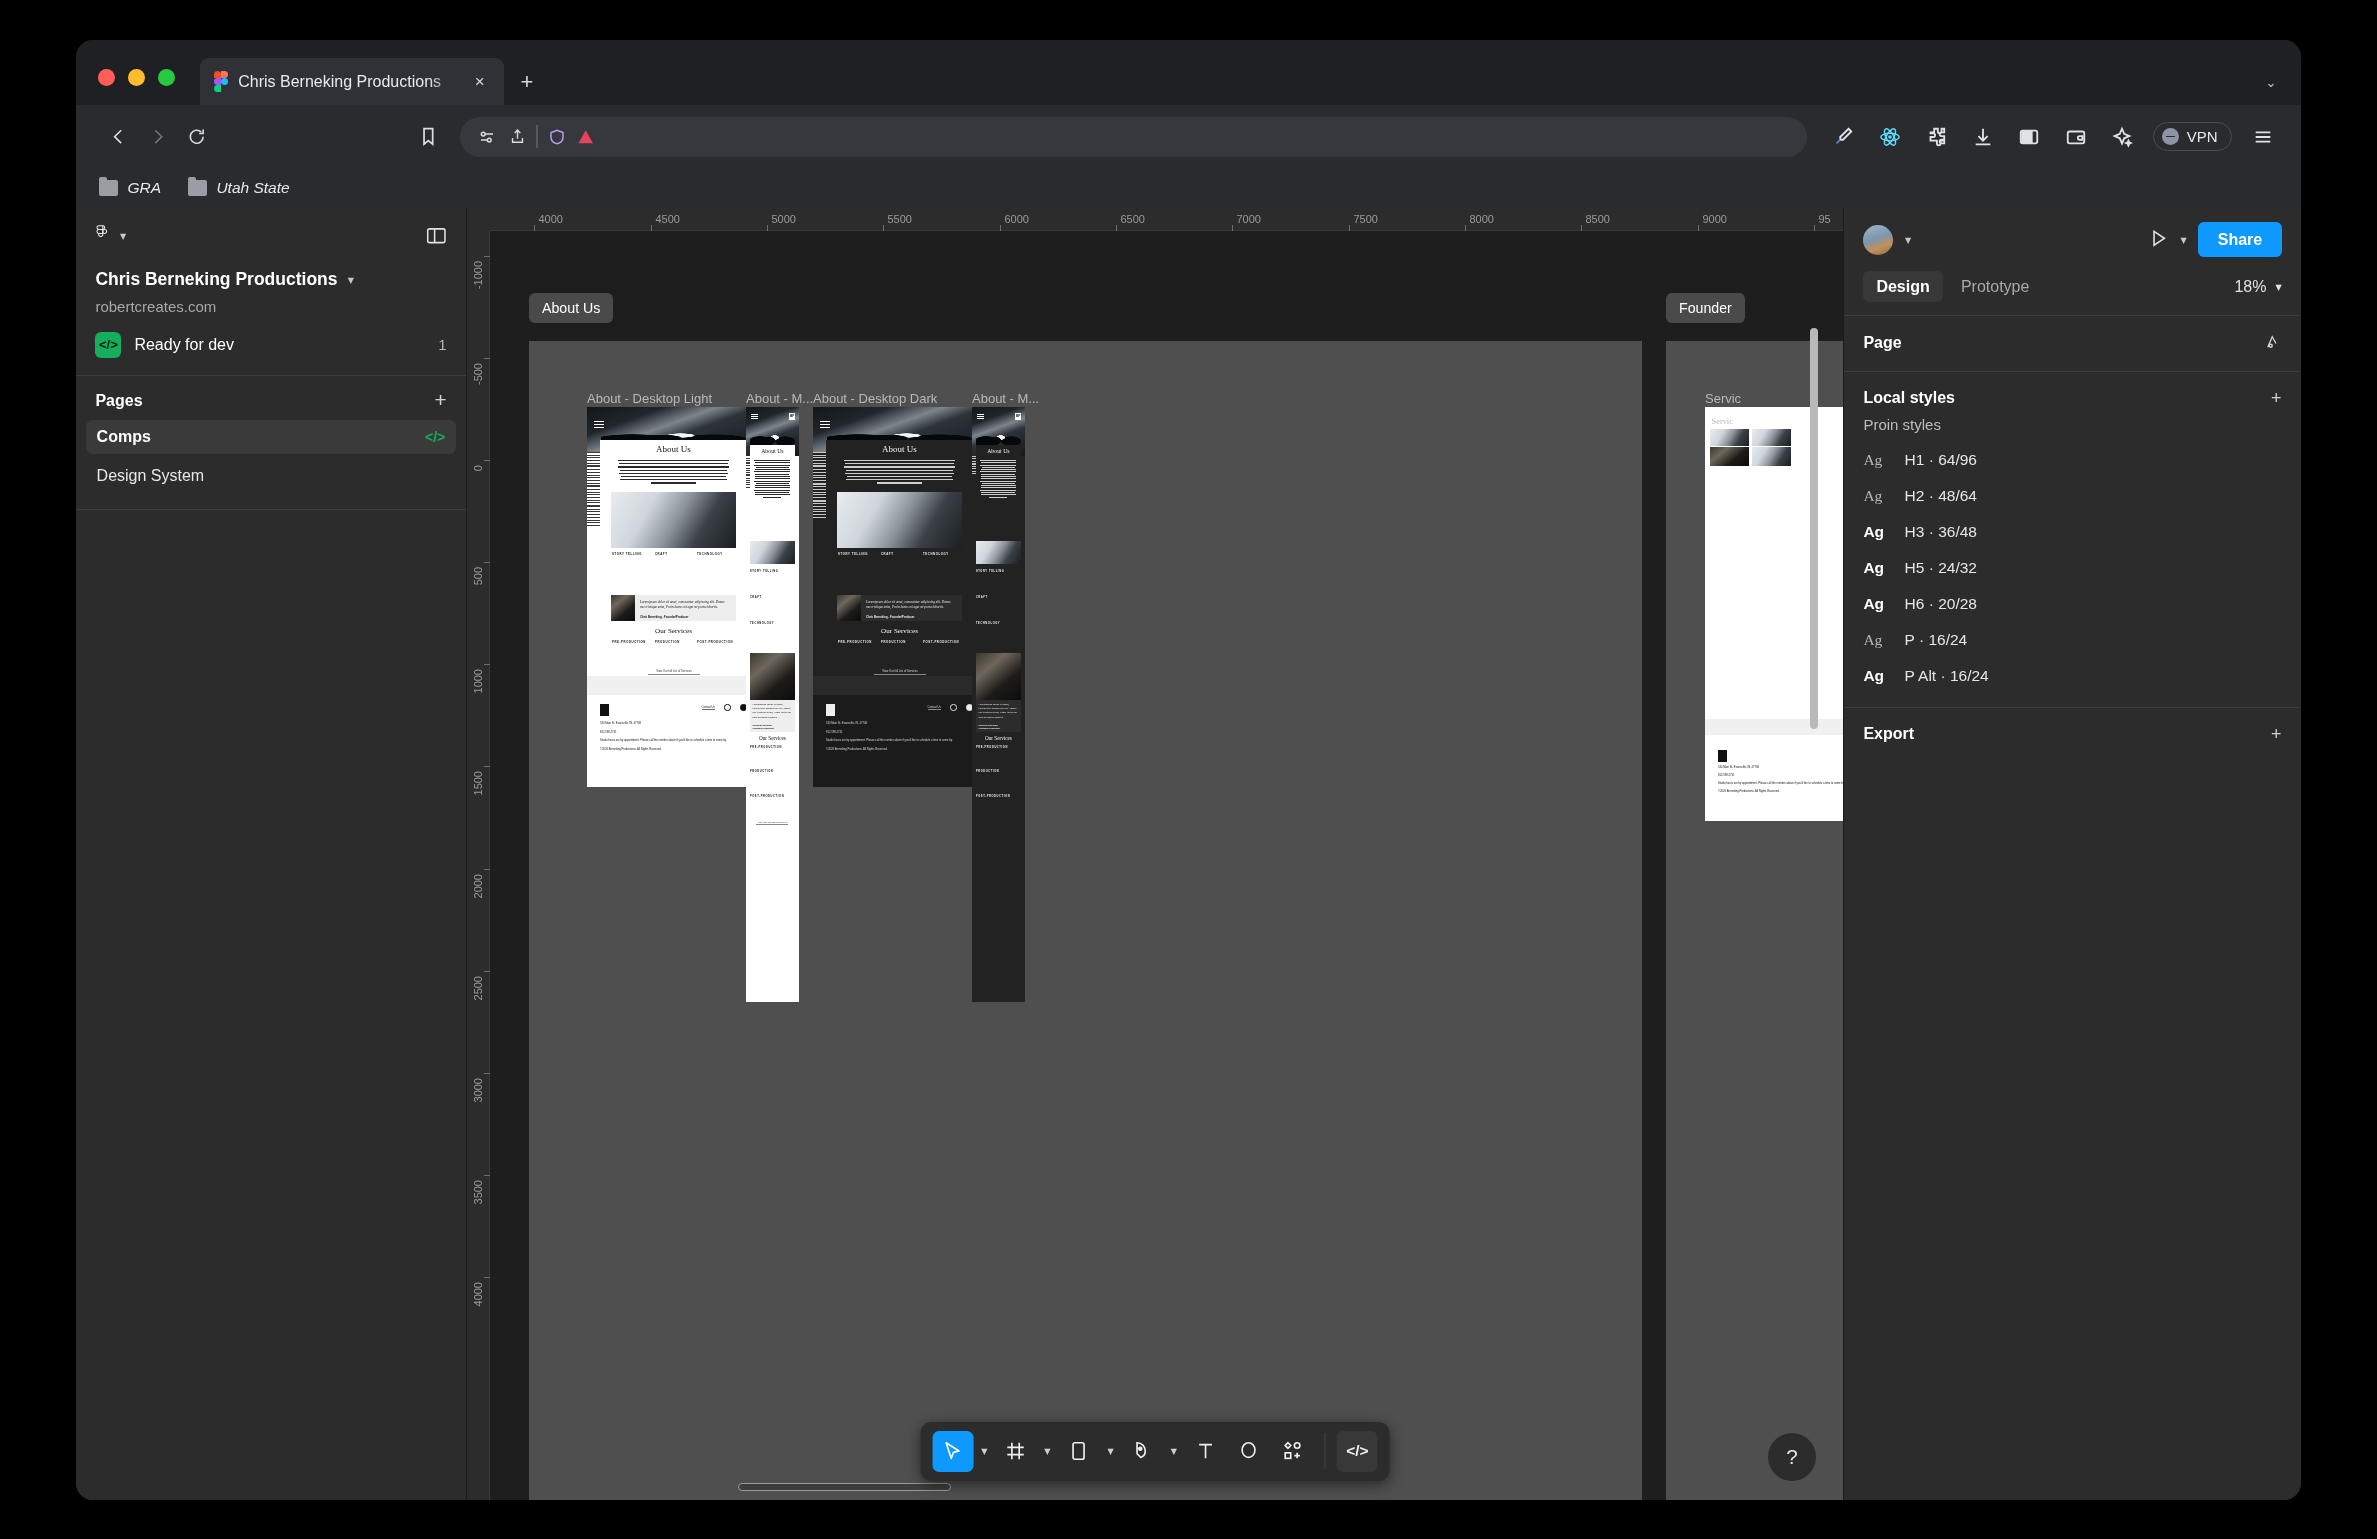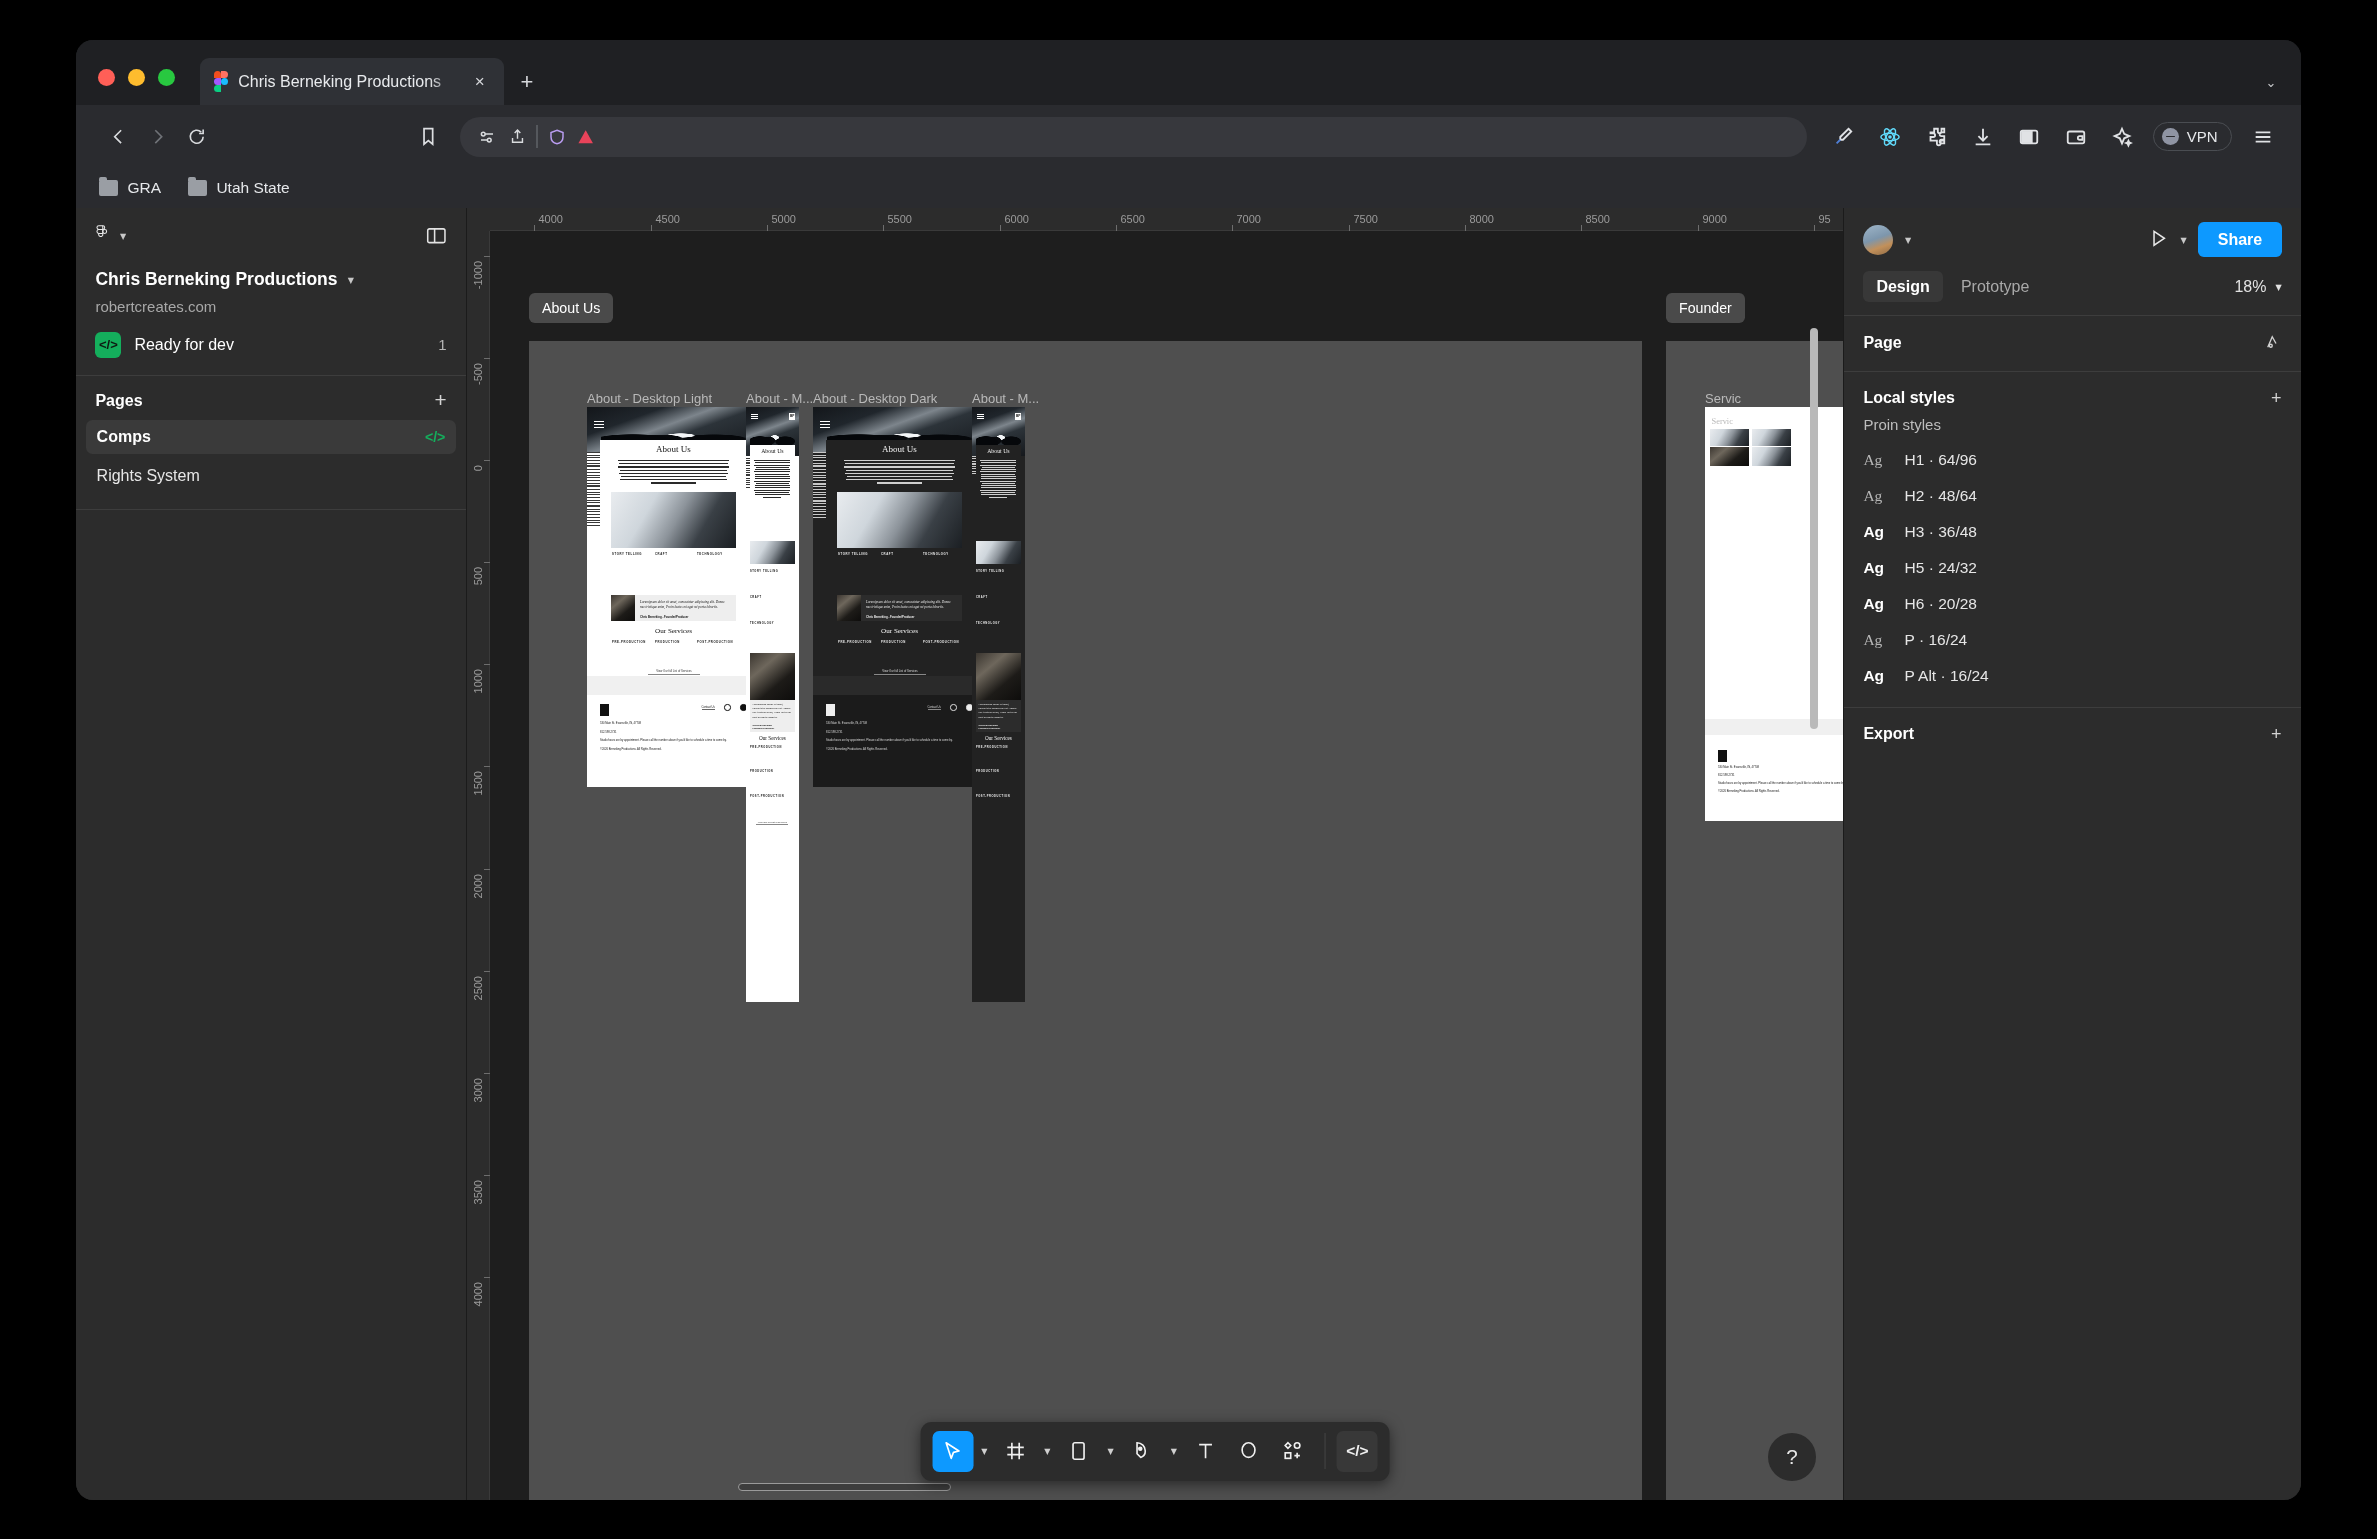--- a/index.html
+++ b/index.html
@@ -79,20 +79,21 @@
     border: 1.3px solid #4a4d52; border-radius: 17px; color: #e6e8eb; font-size: 15px;
   }
   .vpn-dot { width: 17px; height: 17px; border-radius: 50%; background: #8f94a3; display:flex;align-items:center;justify-content:center; }
   .vpn-dot:after { content:''; width: 9px; height: 1.9px; background: #2a2b2f; border-radius: 1.3px; }
 
   
   .bookmarks {
     height: 40px; background: #2a2b2f;
     display: flex; align-items: center; padding: 0 23px; gap: 27px;
     flex: 0 0 auto;
+    font-style: italic;
   }
   .bm { display: flex; align-items: center; gap: 9px; color: #e6e8eb; font-size: 15.5px; }
   .folder-ico { width: 19.4px; height: 15.5px; background: #9a9ea4; border-radius: 1.9px; position: relative; }
   .folder-ico:before { content:''; position:absolute; left:0; top:-3.2px; width:8.4px; height:3.9px; background:#9a9ea4; border-radius:1.9px 1.9px 0 0; }
 
   
   .app { flex: 1; display: flex; background: #1e1e1e; min-height: 0; }
 
   
   .leftpanel { width: 391px; background: #2c2c2c; display: flex; flex-direction: column; flex: 0 0 auto; border-right: 0.6px solid #1b1b1b; }
@@ -419,21 +420,21 @@
       <div class="lp-sep"></div>
       <div class="lp-section">
         <span class="t">Pages</span>
         <span class="plus">+</span>
       </div>
       <div class="page-item active">
         <span>Comps</span>
         <span class="codeico">&lt;/&gt;</span>
       </div>
       <div class="page-item">
-        <span>Rights System</span>
+        <span>Design System</span>
       </div>
       <div style="height:14.2px"></div>
       <div class="lp-sep"></div>
     </div>
 
     <div class="canvas">
 
       <div class="ruler-corner"></div>
 
       <div class="ruler-h">

